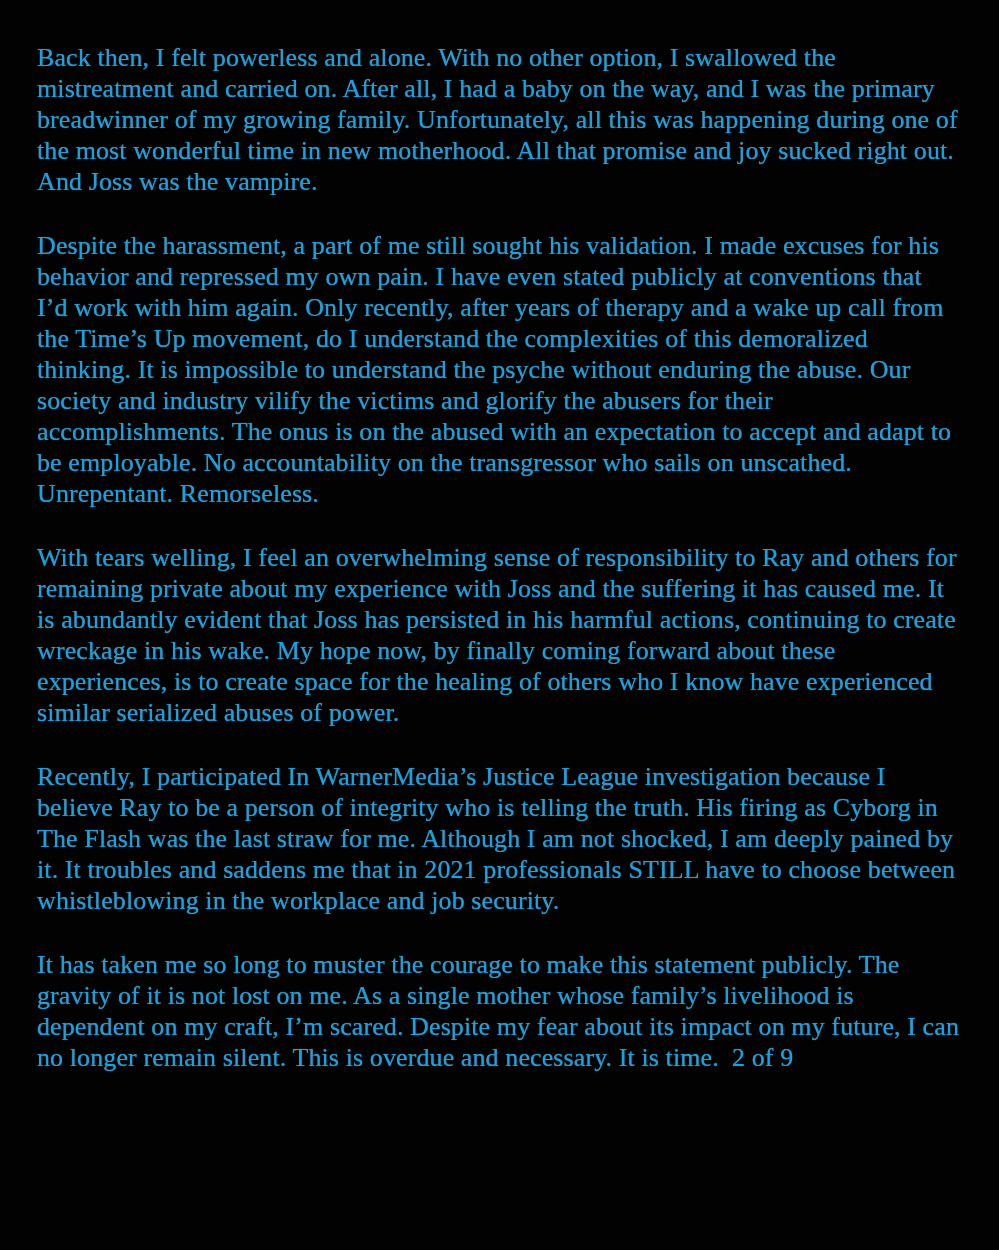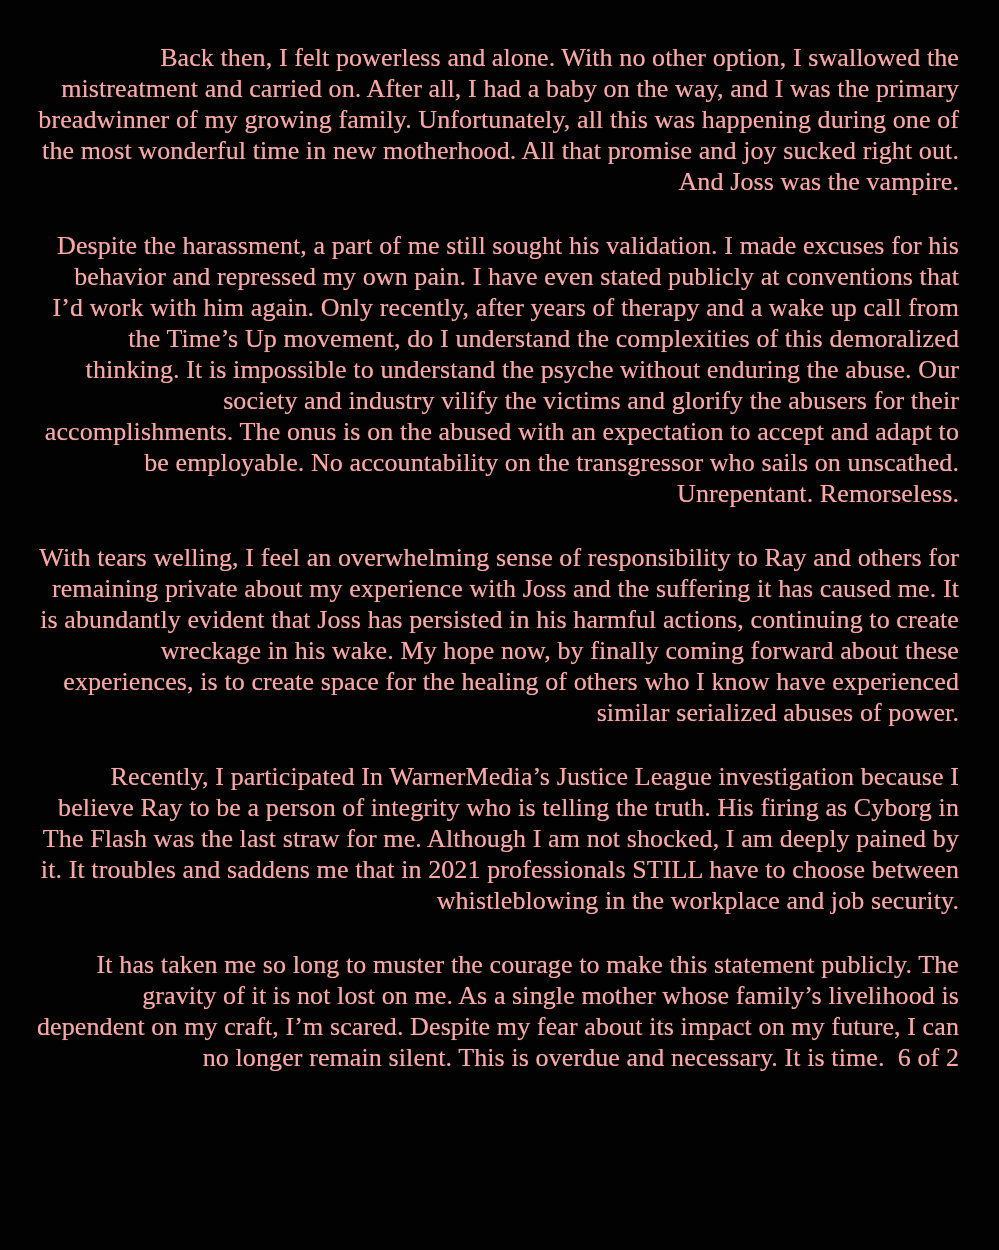--- a/index.html
+++ b/index.html
@@ -15,25 +15,25 @@
   }
   .statement-page {
     box-sizing: border-box;
     width: 999px;
     height: 1250px;
     background: #020202;
     padding: 42px 40px 30px 37px;
   }
   .statement-page p {
     margin: 0 0 33px 0;
-    color: #fca5a5;
+    color: #0ea5e9;
     font-size: 26px;
     line-height: 31px;
     letter-spacing: 0.1px;
-    text-align: right;
+    text-align: left;
     text-shadow: 0 0 1px rgba(255,255,255,0.45);
   }
   .statement-page p:last-child {
     margin-bottom: 0;
   }
   .page-indicator {
     white-space: pre;
   }
 </style>
 </head>
@@ -42,14 +42,14 @@
 <div class="statement-page">
   <p>Back then, I felt powerless and alone. With no other option, I swallowed the mistreatment and carried on. After all, I had a baby on the way, and I was the primary breadwinner of my growing family. Unfortunately, all this was happening during one of the most wonderful time in new motherhood. All that promise and joy sucked right out. And Joss was the vampire.</p>
 
   <p>Despite the harassment, a part of me still sought his validation. I made excuses for his behavior and repressed my own pain. I have even stated publicly at conventions that I’d work with him again. Only recently, after years of therapy and a wake up call from the Time’s Up movement, do I understand the complexities of this demoralized thinking. It is impossible to understand the psyche without enduring the abuse. Our society and industry vilify the victims and glorify the abusers for their accomplishments. The onus is on the abused with an expectation to accept and adapt to be employable. No accountability on the transgressor who sails on unscathed. Unrepentant. Remorseless.</p>
 
 
   <p>With tears welling, I feel an overwhelming sense of responsibility to Ray and others for remaining private about my experience with Joss and the suffering it has caused me. It is abundantly evident that Joss has persisted in his harmful actions, continuing to create wreckage in his wake. My hope now, by finally coming forward about these experiences, is to create space for the healing of others who I know have experienced similar serialized abuses of power.</p>
 
   <p>Recently, I participated In WarnerMedia’s Justice League investigation because I believe Ray to be a person of integrity who is telling the truth. His firing as Cyborg in The Flash was the last straw for me. Although I am not shocked, I am deeply pained by it. It troubles and saddens me that in 2021 professionals STILL have to choose between whistleblowing in the workplace and job security.</p>
 
-  <p><span>It has taken me so long to muster the courage to make this statement publicly. The gravity of it is not lost on me. As a single mother whose family’s livelihood is dependent on my craft, I’m scared. Despite my fear about its impact on my future, I can no longer remain silent. This is overdue and necessary. It is time.</span><span class="page-indicator">  </span><span>6 of 2</span></p>
+  <p><span>It has taken me so long to muster the courage to make this statement publicly. The gravity of it is not lost on me. As a single mother whose family’s livelihood is dependent on my craft, I’m scared. Despite my fear about its impact on my future, I can no longer remain silent. This is overdue and necessary. It is time.</span><span class="page-indicator">  </span><span>2 of 9</span></p>
 </div>
 
 </body></html>

